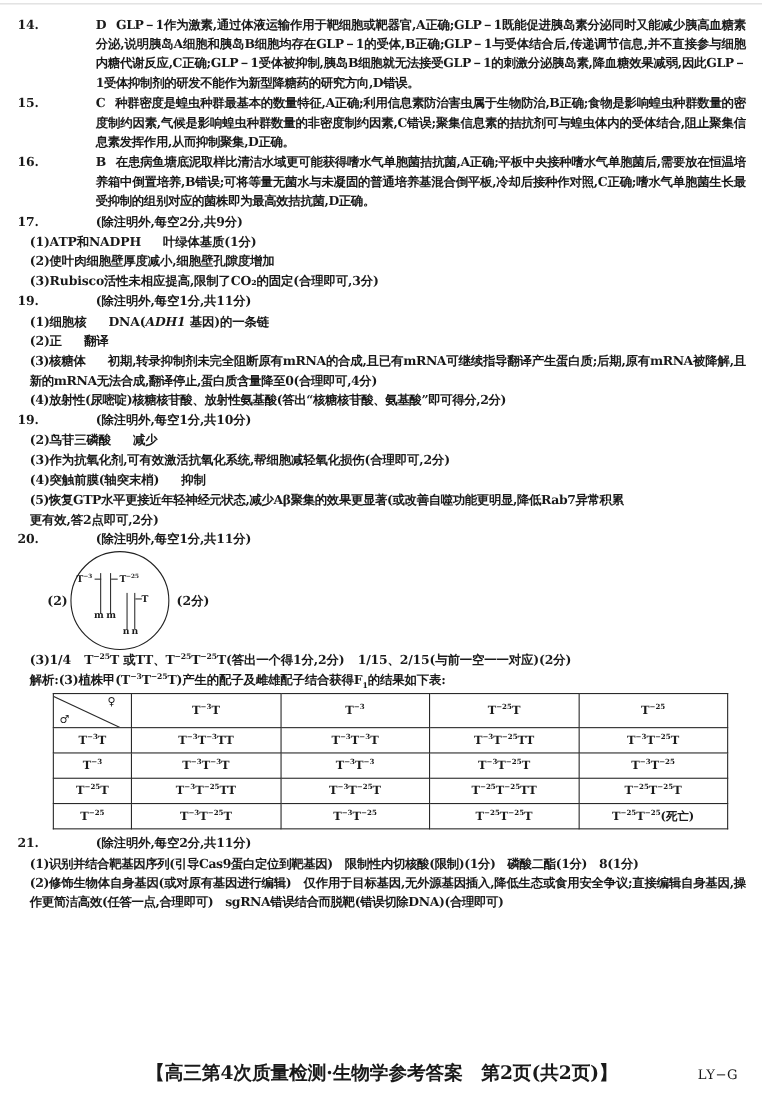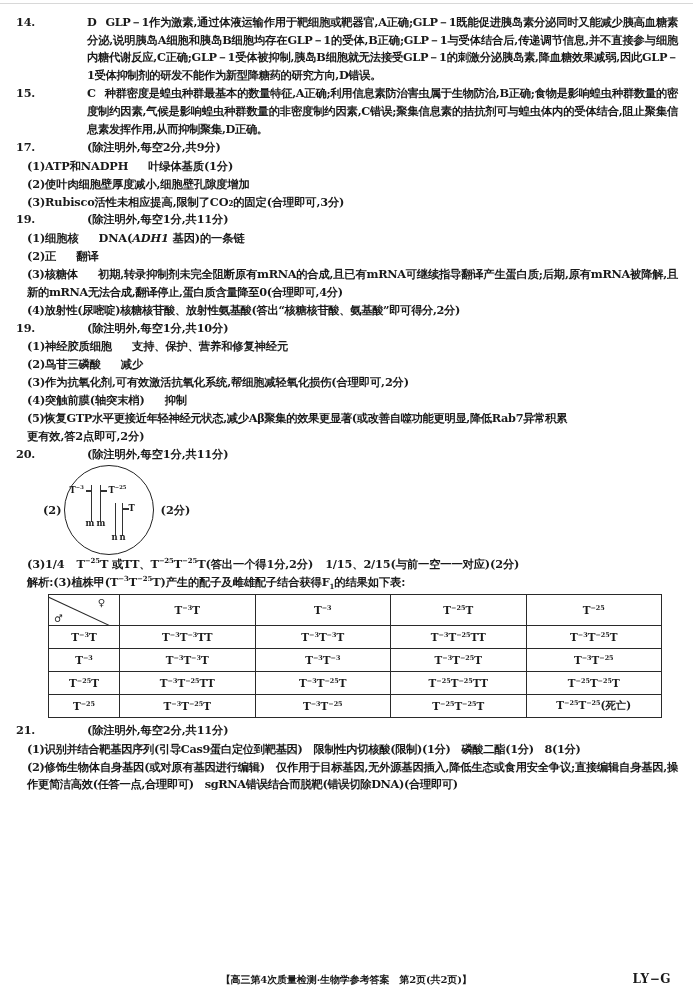--- a/index.html
+++ b/index.html
@@ -170,29 +170,29 @@
     position: absolute;
     left: 0;
     bottom: 8px;
     width: 693px;
     display: flex;
     align-items: baseline;
   }
   .footer-center {
     flex: 1 1 auto;
     text-align: center;
-    font-size: 10px;
+    font-size: 17px;
     font-weight: 700;
     letter-spacing: -0.1px;
     padding-left: 60px;
   }
   .footer-code {
     flex: 0 0 auto;
     font-size: 12px;
-    font-weight: 700;
+    font-weight: 400;
     padding-right: 22px;
     letter-spacing: 0.5px;
   }
   .top-rule {
     position: absolute;
     left: 0; top: 3px;
     width: 693px; height: 1px;
     background: #d8d8d8;
   }
 </style>
@@ -207,20 +207,24 @@
     <div class="ans">
       <div class="ans-num">14.</div>
       <div class="ans-body narrow"><span class="choice">D</span><span>GLP－1作为激素,通过体液运输作用于靶细胞或靶器官,A正确;GLP－1既能促进胰岛素分泌同时又能减少胰高血糖素分泌,说明胰岛A细胞和胰岛B细胞均存在GLP－1的受体,B正确;GLP－1与受体结合后,传递调节信息,并不直接参与细胞内糖代谢反应,C正确;GLP－1受体被抑制,胰岛B细胞就无法接受GLP－1的刺激分泌胰岛素,降血糖效果减弱,因此GLP－1受体抑制剂的研发不能作为新型降糖药的研究方向,D错误。</span></div>
     </div>
 
     <div class="ans">
       <div class="ans-num">15.</div>
       <div class="ans-body narrow"><span class="choice">C</span><span>种群密度是蝗虫种群最基本的数量特征,A正确;利用信息素防治害虫属于生物防治,B正确;食物是影响蝗虫种群数量的密度制约因素,气候是影响蝗虫种群数量的非密度制约因素,C错误;聚集信息素的拮抗剂可与蝗虫体内的受体结合,阻止聚集信息素发挥作用,从而抑制聚集,D正确。</span></div>
     </div>
 
+    <div class="ans">
+      <div class="ans-num">16.</div>
+      <div class="ans-body narrow"><span class="choice">B</span><span>在患病鱼塘底泥取样比清洁水域更可能获得嗜水气单胞菌拮抗菌,A正确;平板中央接种嗜水气单胞菌后,需要放在恒温培养箱中倒置培养,B错误;可将等量无菌水与未凝固的普通培养基混合倒平板,冷却后接种作对照,C正确;嗜水气单胞菌生长最受抑制的组别对应的菌株即为最高效拮抗菌,D正确。</span></div>
+    </div>
 
     <div class="ans">
       <div class="ans-num">17.</div>
       <div class="ans-body">(除注明外,每空2分,共9分)</div>
     </div>
     <div class="sub"><span>(1)ATP和NADPH</span><span class="gap2"></span><span>叶绿体基质(1分)</span></div>
     <div class="sub">(2)使叶肉细胞壁厚度减小,细胞壁孔隙度增加</div>
     <div class="sub">(3)Rubisco活性未相应提高,限制了CO₂的固定(合理即可,3分)</div>
 
     <div class="ans">
@@ -229,21 +233,20 @@
     </div>
     <div class="sub"><span>(1)细胞核</span><span class="gap2"></span><span>DNA(</span><i class="gene">ADH1</i>&nbsp;<span>基因)的一条链</span></div>
     <div class="sub"><span>(2)正</span><span class="gap2"></span><span>翻译</span></div>
     <div class="sub tight"><span>(3)核糖体</span><span class="gap2"></span><span>初期,转录抑制剂未完全阻断原有mRNA的合成,且已有mRNA可继续指导翻译产生蛋白质;后期,原有mRNA被降解,且新的mRNA无法合成,翻译停止,蛋白质含量降至0(合理即可,4分)</span></div>
     <div class="sub tight">(4)放射性(尿嘧啶)核糖核苷酸、放射性氨基酸(答出“核糖核苷酸、氨基酸”即可得分,2分)</div>
 
     <div class="ans">
       <div class="ans-num">19.</div>
       <div class="ans-body">(除注明外,每空1分,共10分)</div>
     </div>
-    <div class="sub"><span>(1)神经胶质细胞</span><span class="gap2"></span><span>支持、保护、营养和修复神经元</span></div>
     <div class="sub"><span>(2)鸟苷三磷酸</span><span class="gap2"></span><span>减少</span></div>
     <div class="sub">(3)作为抗氧化剂,可有效激活抗氧化系统,帮细胞减轻氧化损伤(合理即可,2分)</div>
     <div class="sub"><span>(4)突触前膜(轴突末梢)</span><span class="gap2"></span><span>抑制</span></div>
     <div class="sub tight">(5)恢复GTP水平更接近年轻神经元状态,减少Aβ聚集的效果更显著(或改善自噬功能更明显,降低Rab7异常积累</div>
     <div class="sub">更有效,答2点即可,2分)</div>
 
     <div class="ans">
       <div class="ans-num">20.</div>
       <div class="ans-body">(除注明外,每空1分,共11分)</div>
     </div>

